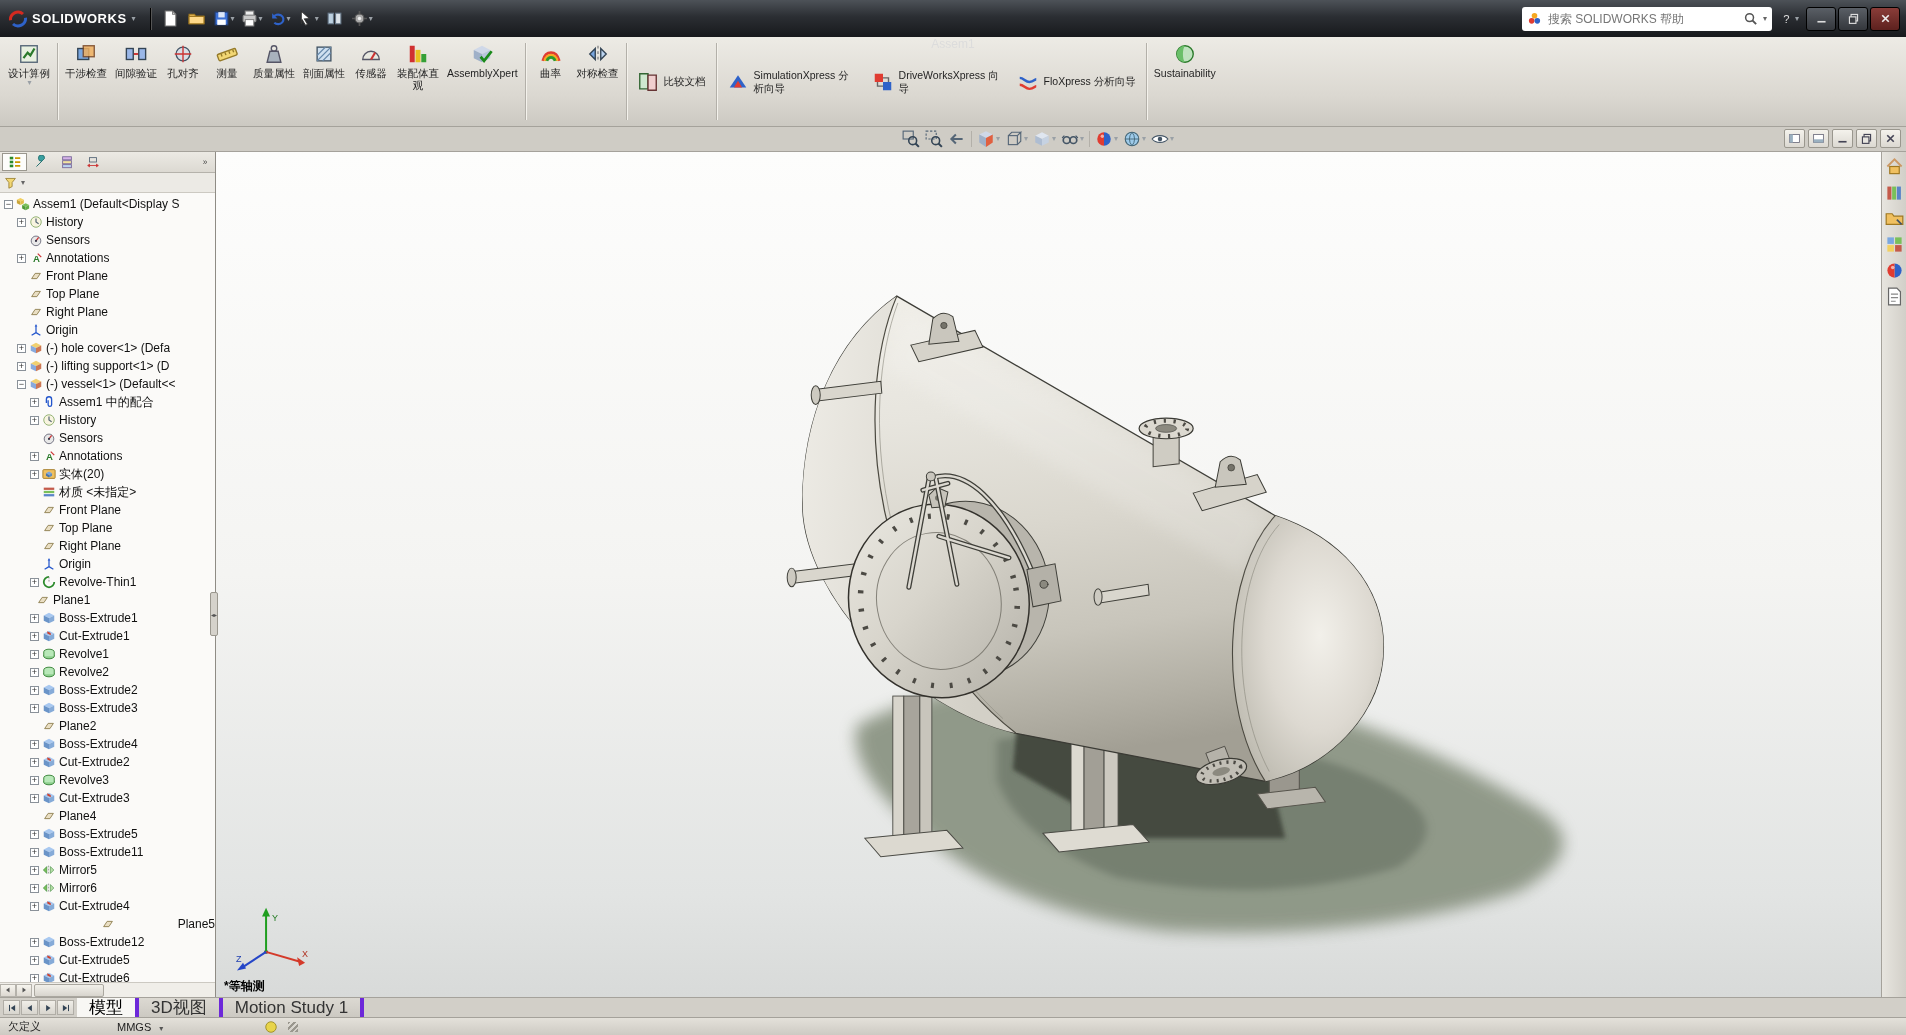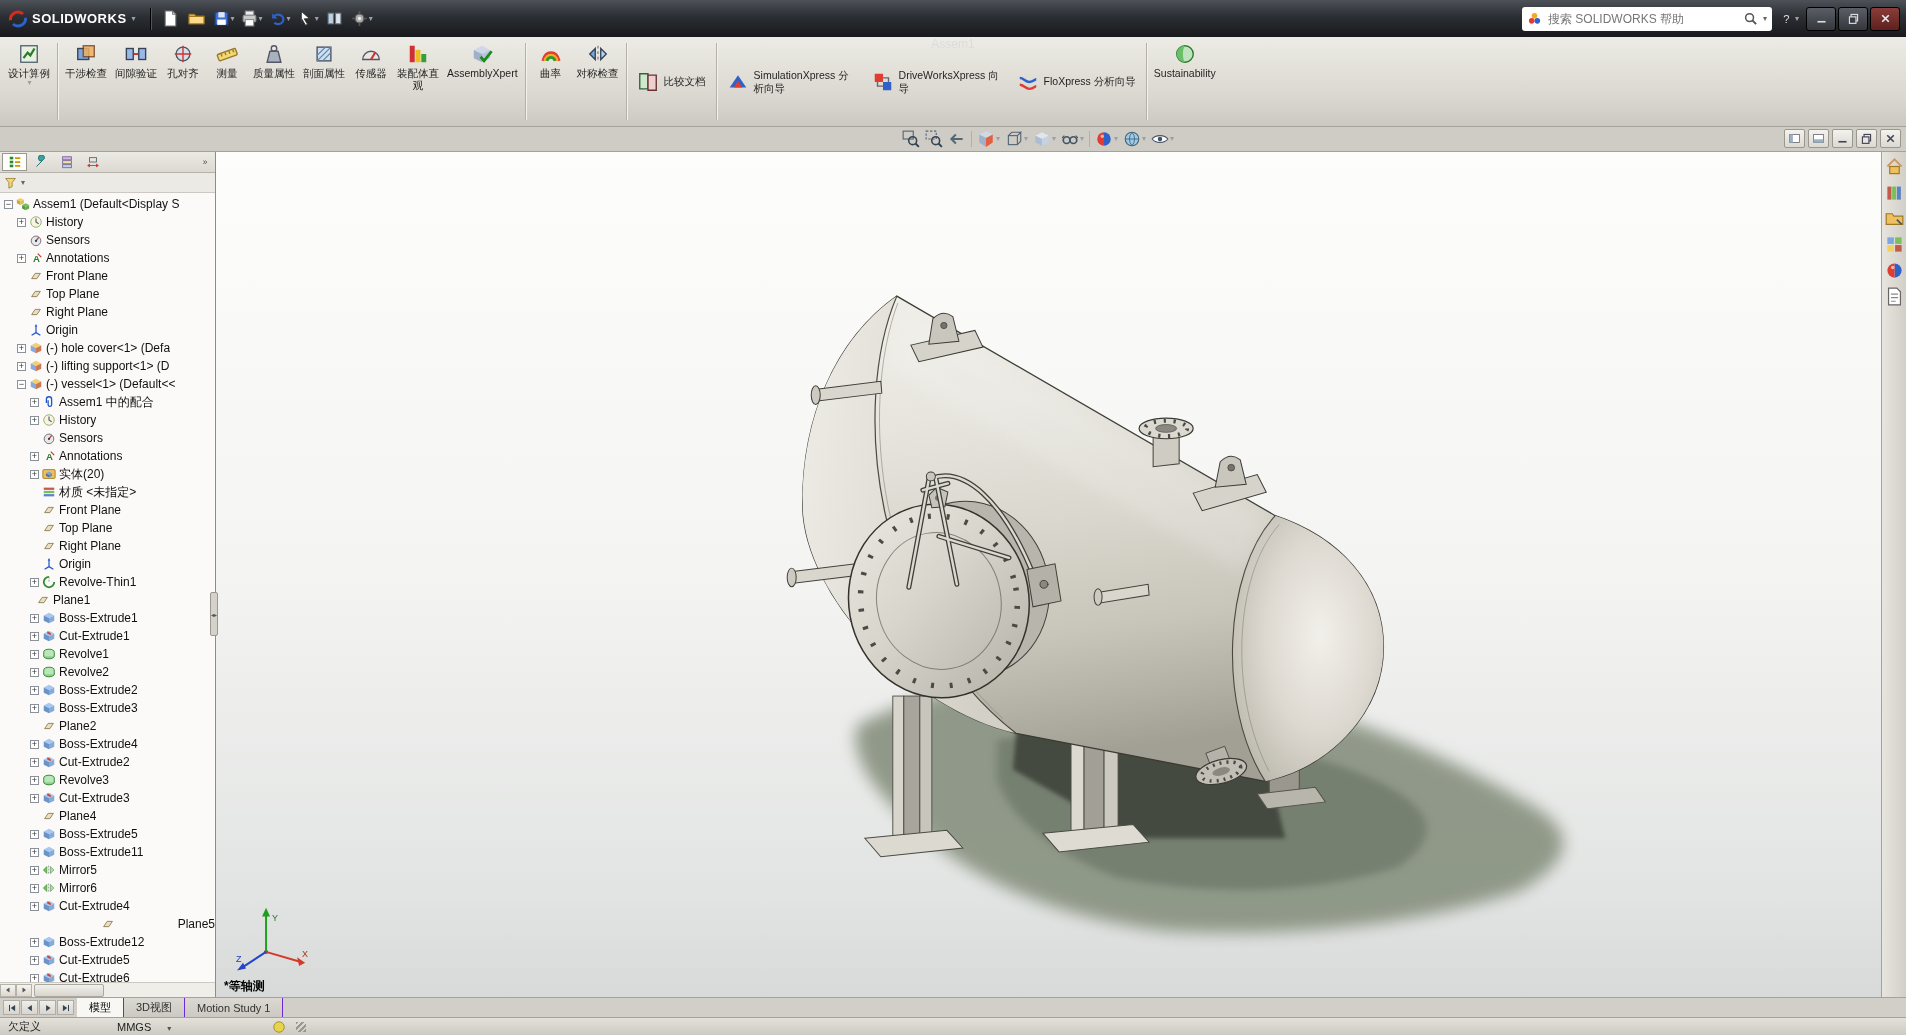--- a/index.html
+++ b/index.html
@@ -127,31 +127,31 @@
   .tpbtn { width:19px; height:19px; }
 
   
   #bottombar { height:20px; flex:none; background:#d2cfc8; border-top:1px solid #a5a29b;
     display:flex; align-items:stretch; }
   #bottom-nav { display:flex; align-items:center; padding:0 3px; gap:1px; }
   .nbtn { width:17px; height:15px; display:flex; align-items:center; justify-content:center;
     border:1px solid #b0ada6; background:linear-gradient(#f0eee8,#d8d5ce); }
   .nbtn .ic { width:10px; height:10px; }
   #bottom-tabs { display:flex; align-items:stretch; }
-  .btab { padding:0 12px; font-size:11px; color:#333; display:flex; align-items:center;
-    border-right:1px solid #6d28d9; background:linear-gradient(#dcd9d2,#ccc9c2); }
+  .btab { padding:0 12px; font-size:17px; color:#333; display:flex; align-items:center;
+    border-right:4px solid #6d28d9; background:linear-gradient(#dcd9d2,#ccc9c2); }
   .btab.active { background:#f8f7f4; color:#000; }
 
   
   #statusbar { height:18px; flex:none; background:linear-gradient(#e4e1da,#cdcac3);
     border-top:1px solid #a5a29b; display:flex; align-items:center; padding:0 8px;
     font-size:11px; color:#222; }
   #status-left { flex:1; }
   #status-right { display:flex; align-items:center; gap:6px; }
-  #status-units { display:flex; align-items:flex-end; gap:15px; margin-left:70px; }
+  #status-units { display:flex; align-items:flex-end; gap:7px; margin-left:70px; }
   #status-sphere-wrap { width:14px; height:14px; margin-left:95px; }
   #status-grip { width:10px; height:10px; margin-left:4px;
     background:repeating-linear-gradient(135deg,#9a978e 0 2px,transparent 2px 4px); }
 </style>
 </head>
 <body>
 
 <div id="app">
 
   <div id="titlebar">

